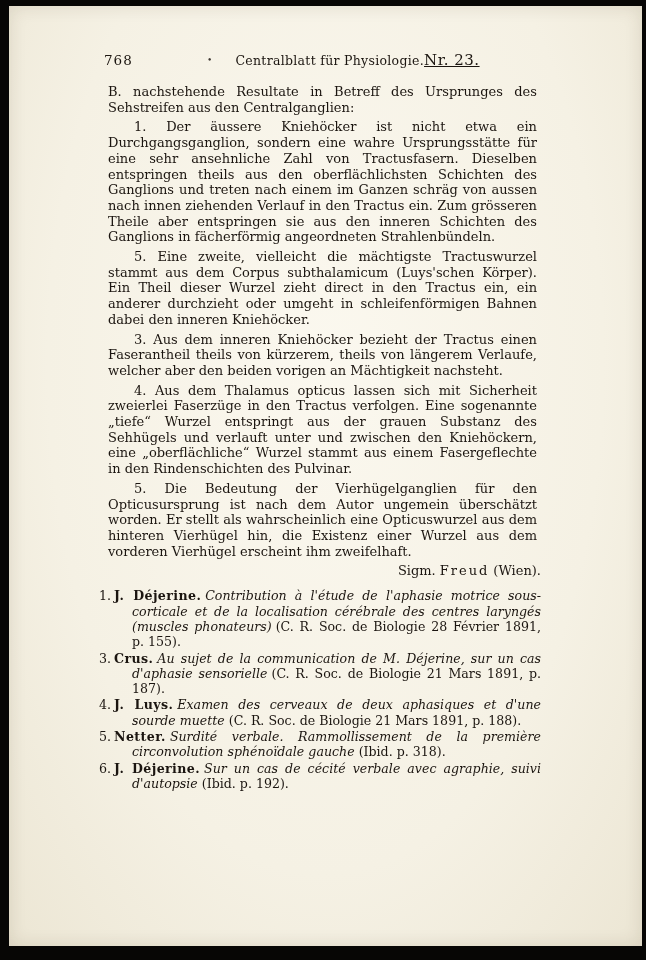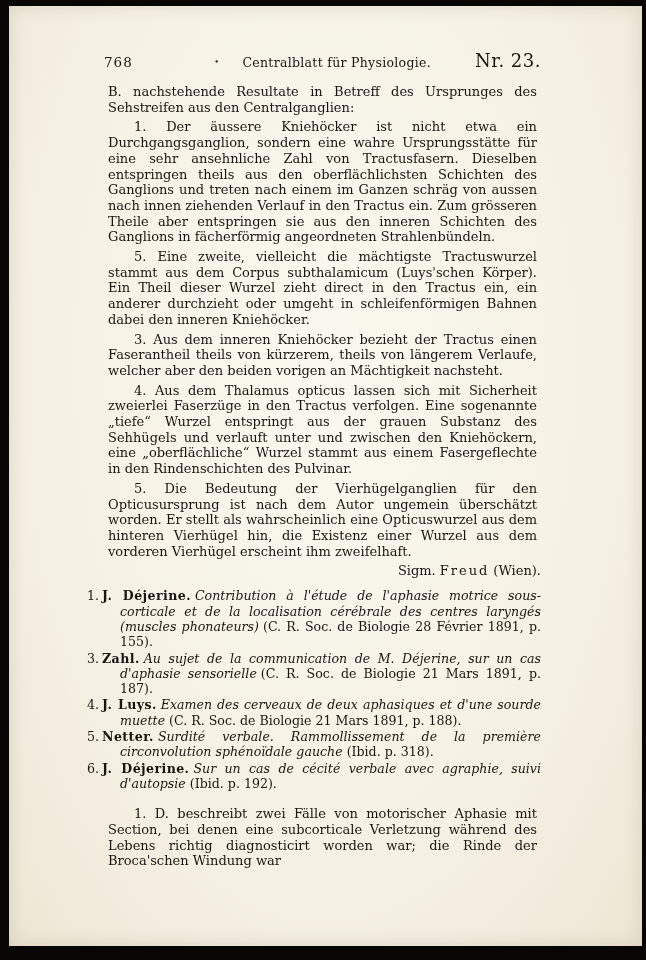--- a/index.html
+++ b/index.html
@@ -13,30 +13,30 @@
   
   .page {
     position: absolute;
     top: 6px; left: 9px; right: 4px; bottom: 14px;
     background: radial-gradient(ellipse at 50% 38%, #fbf8ef 0%, #f5f1e4 62%, #ece6d4 100%);
     color: #1b1510;
     box-shadow: inset 0 0 18px rgba(60,45,20,0.12);
   }
   .page-header {
     position: absolute;
-    top: 44px; left: 95px; right: 101px;
+    top: 44px; left: 95px; right: 115px;
     display: grid;
     grid-template-columns: 1fr auto 1fr;
     align-items: baseline;
   }
   .pg-num { font-size: 13.5px; letter-spacing: 1px; }
   .head-center { white-space: nowrap; }
   .head-dot { font-size: 9px; vertical-align: 2px; margin-right: 18px; opacity: 0.85; }
   .journal { font-size: 12.5px; letter-spacing: 0.3px; }
-  .issue { text-align: right; font-size: 18px; letter-spacing: 0.5px; }
+  .issue { text-align: left; font-size: 15px; letter-spacing: 0.5px; text-decoration: underline; }
   .content {
     position: absolute;
     top: 74px; left: 95px; right: 101px;
   }
   .para {
     margin: 4px;
     text-align: justify;
     text-indent: 26px;
     font-size: 13px;
     line-height: 15.7px;
@@ -46,21 +46,21 @@
   .signature {
     margin: 0;
     text-align: right;
     font-size: 13px;
     line-height: 16px;
   }
   .signature span + span { margin-left: 4px; }
   .sig-name { letter-spacing: 2px; }
   .bib { margin-top: 9px; margin-left: -17px; }
   .bib-item {
-    margin: 0 0 1px 0;
+    margin: 0 0 1px 12px;
     padding-left: 33px;
     text-indent: -33px;
     text-align: justify;
     font-size: 12.6px;
     line-height: 15.3px;
   }
   .bib-num { margin-right: 3px; }
   .bib-author { font-weight: 700; margin-right: 4px; letter-spacing: 0.4px; }
   .bib-title { font-style: italic; margin-right: 4px; }
   .bib-ref { font-style: normal; }
@@ -91,29 +91,28 @@
 
     <p class="signature">
       <span>Sigm.</span><span class="sig-name">Freud</span><span>(Wien).</span>
     </p>
 
     <section class="bib">
       <p class="bib-item" lang="fr">
         <span class="bib-num">1.</span><span class="bib-author">J. Déjerine.</span><span class="bib-title">Contribution à l'étude de l'aphasie motrice sous-corticale et de la localisation cérébrale des centres laryngés (muscles phonateurs)</span><span class="bib-ref">(C. R. Soc. de Biologie 28 Février 1891, p. 155).</span>
       </p>
       <p class="bib-item" lang="fr">
-        <span class="bib-num">3.</span><span class="bib-author">Zahl.</span><span class="bib-title">Au sujet de la communication de M. Déjerine, sur un cas d'aphasie sensorielle</span><span class="bib-ref">(C. R. Soc. de Biologie 21 Mars 1891, p. 187).</span>
+        <span class="bib-num">3.</span><span class="bib-author">Crus.</span><span class="bib-title">Au sujet de la communication de M. Déjerine, sur un cas d'aphasie sensorielle</span><span class="bib-ref">(C. R. Soc. de Biologie 21 Mars 1891, p. 187).</span>
       </p>
       <p class="bib-item" lang="fr">
         <span class="bib-num">4.</span><span class="bib-author">J. Luys.</span><span class="bib-title">Examen des cerveaux de deux aphasiques et d'une sourde muette</span><span class="bib-ref">(C. R. Soc. de Biologie 21 Mars 1891, p. 188).</span>
       </p>
       <p class="bib-item" lang="fr">
         <span class="bib-num">5.</span><span class="bib-author">Netter.</span><span class="bib-title">Surdité verbale. Rammollissement de la première circonvolution sphénoïdale gauche</span><span class="bib-ref">(Ibid. p. 318).</span>
       </p>
       <p class="bib-item" lang="fr">
         <span class="bib-num">6.</span><span class="bib-author">J. Déjerine.</span><span class="bib-title">Sur un cas de cécité verbale avec agraphie, suivi d'autopsie</span><span class="bib-ref">(Ibid. p. 192).</span>
       </p>
     </section>
 
-    <p class="para cont" lang="de">1. D. beschreibt zwei Fälle von motorischer Aphasie mit Section, bei denen eine subcorticale Verletzung während des Lebens richtig diagnosticirt worden war; die Rinde der Broca'schen Windung war</p>
 
   </main>
 </div>
 
 </body></html>

